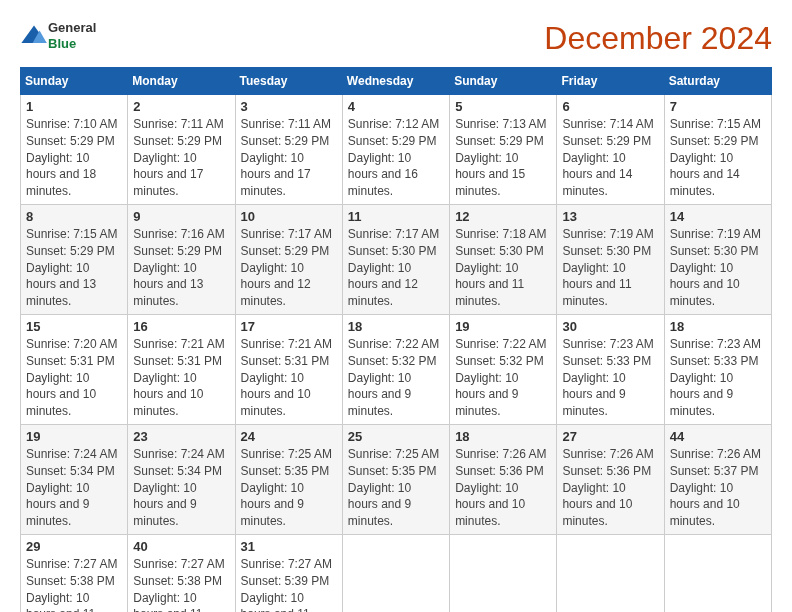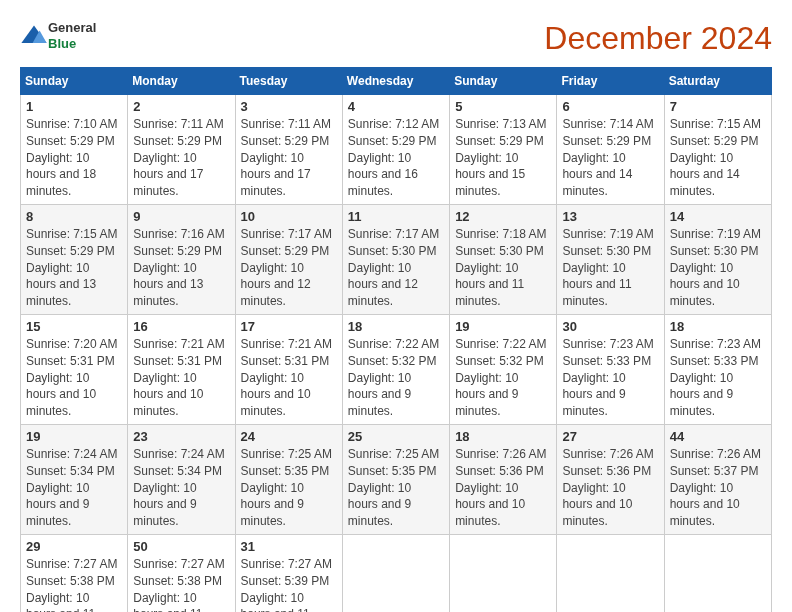--- a/index.html
+++ b/index.html
@@ -236,21 +236,21 @@
           <span class="day-number">44</span>
           <div class="day-info">Sunrise: 7:26 AM<br>Sunset: 5:37 PM<br>Daylight: 10 hours and 10 minutes.</div>
         </td>
       </tr>
       <tr>
         <td>
           <span class="day-number">29</span>
           <div class="day-info">Sunrise: 7:27 AM<br>Sunset: 5:38 PM<br>Daylight: 10 hours and 11 minutes.</div>
         </td>
         <td>
-          <span class="day-number">50</span>
+          <span class="day-number">40</span>
           <div class="day-info">Sunrise: 7:27 AM<br>Sunset: 5:38 PM<br>Daylight: 10 hours and 11 minutes.</div>
         </td>
         <td>
           <span class="day-number">31</span>
           <div class="day-info">Sunrise: 7:27 AM<br>Sunset: 5:39 PM<br>Daylight: 10 hours and 11 minutes.</div>
         </td>
         <td class="empty-cell"></td>
         <td class="empty-cell"></td>
         <td class="empty-cell"></td>
         <td class="empty-cell"></td>

